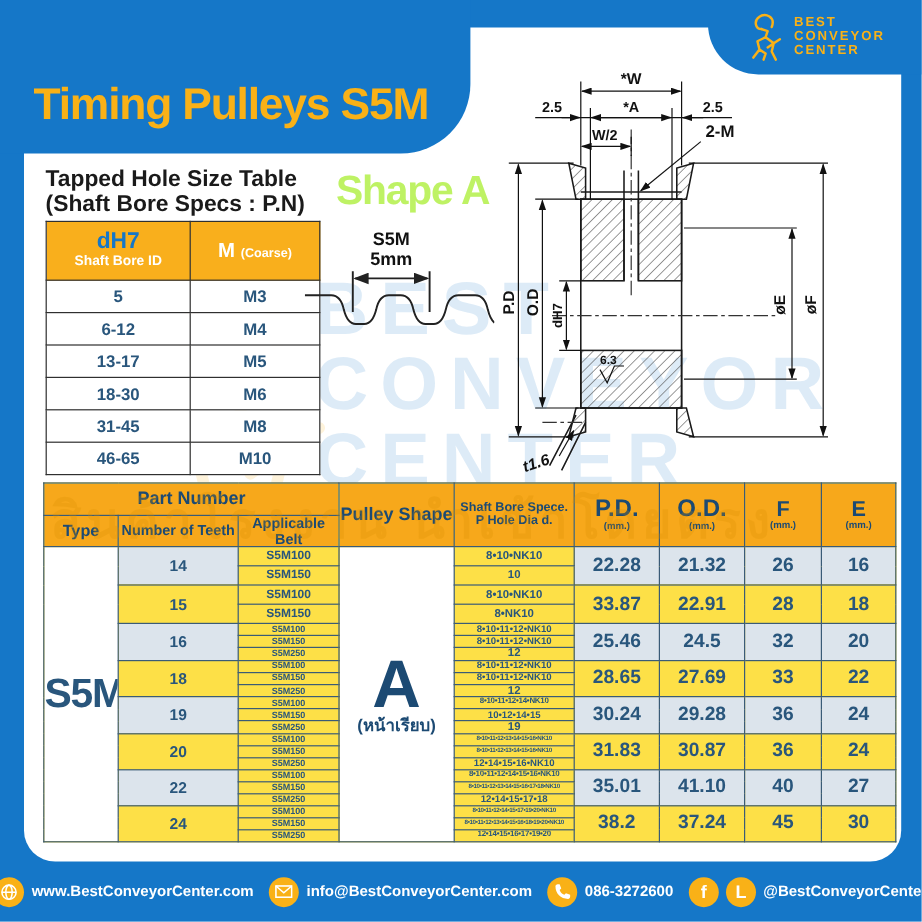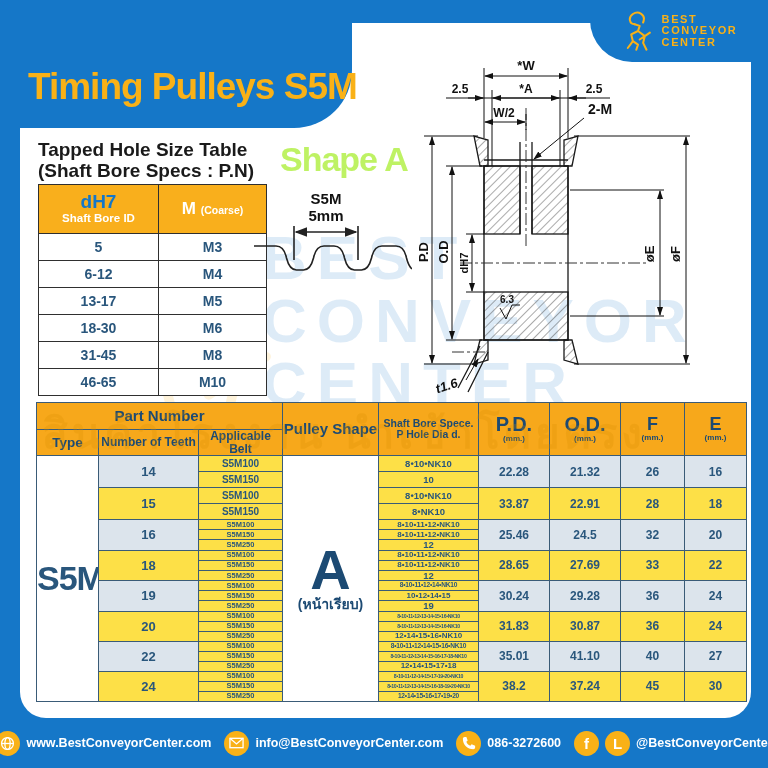--- a/index.html
+++ b/index.html
@@ -8,21 +8,21 @@
     background:#1577C8;
     font-family:"Liberation Sans","DejaVu Sans",sans-serif;
   }
   .white-panel{
     position:absolute;left:20px;top:23px;right:17px;bottom:50px;
     background:#ffffff;border-radius:26px;z-index:1;
   }
   
   .title-block{
     position:absolute;left:0;top:0;width:352px;height:128px;background:#1577C8;
-    border-bottom-right-radius:58px;z-index:4;
+    border-bottom-right-radius:58px;z-index:4;padding-left:40px;
   }
   .page-title{
     position:absolute;left:28px;top:66px;color:#F9B117;font-weight:bold;
     font-size:37px;letter-spacing:-1px;white-space:nowrap;
   }
   .logo-block{
     position:absolute;right:0;top:0;width:178px;height:62px;background:#1577C8;
     border-bottom-left-radius:42px;z-index:4;display:flex;align-items:center;justify-content:center;gap:7px;
   }
   .logo-text{color:#F9B117;font-weight:bold;font-size:11px;line-height:1.05;letter-spacing:1.6px;}
@@ -63,21 +63,21 @@
   .h-bore{font-size:10.5px;}
   .h-sub{font-size:12px;}
   .h-type{font-size:13.5px;}
   .h-dim{font-size:20px;}
   .h-dim-big{font-size:18px;}
   .h-mm{font-size:8px;font-weight:bold;}
   tr.sub2{height:16px;}
   tr.sub3{height:10px;}
   .main-table td{line-height:1;color:#29567C;font-weight:bold;}
   .teeth{font-size:13px;}
-  .num{font-size:12px;}
+  .num{font-size:16px;}
   .st{background:#DCE4EC;}
   .belt2{font-size:10px;}
   .belt3{font-size:7.5px;}
   .b-lg{font-size:9.5px;}
   .b-md{font-size:8px;}
   .b-sm{font-size:6.6px;letter-spacing:-0.2px;}
   .b-xs{font-size:5.2px;letter-spacing:-0.3px;}
   .type-cell{font-size:34px;letter-spacing:-1px;color:#1C4A73;background:#fff;}
   .shape-cell{background:#fff;}
   .shape-letter{font-size:56px;font-weight:bold;color:#1C4A73;line-height:0.85;}

